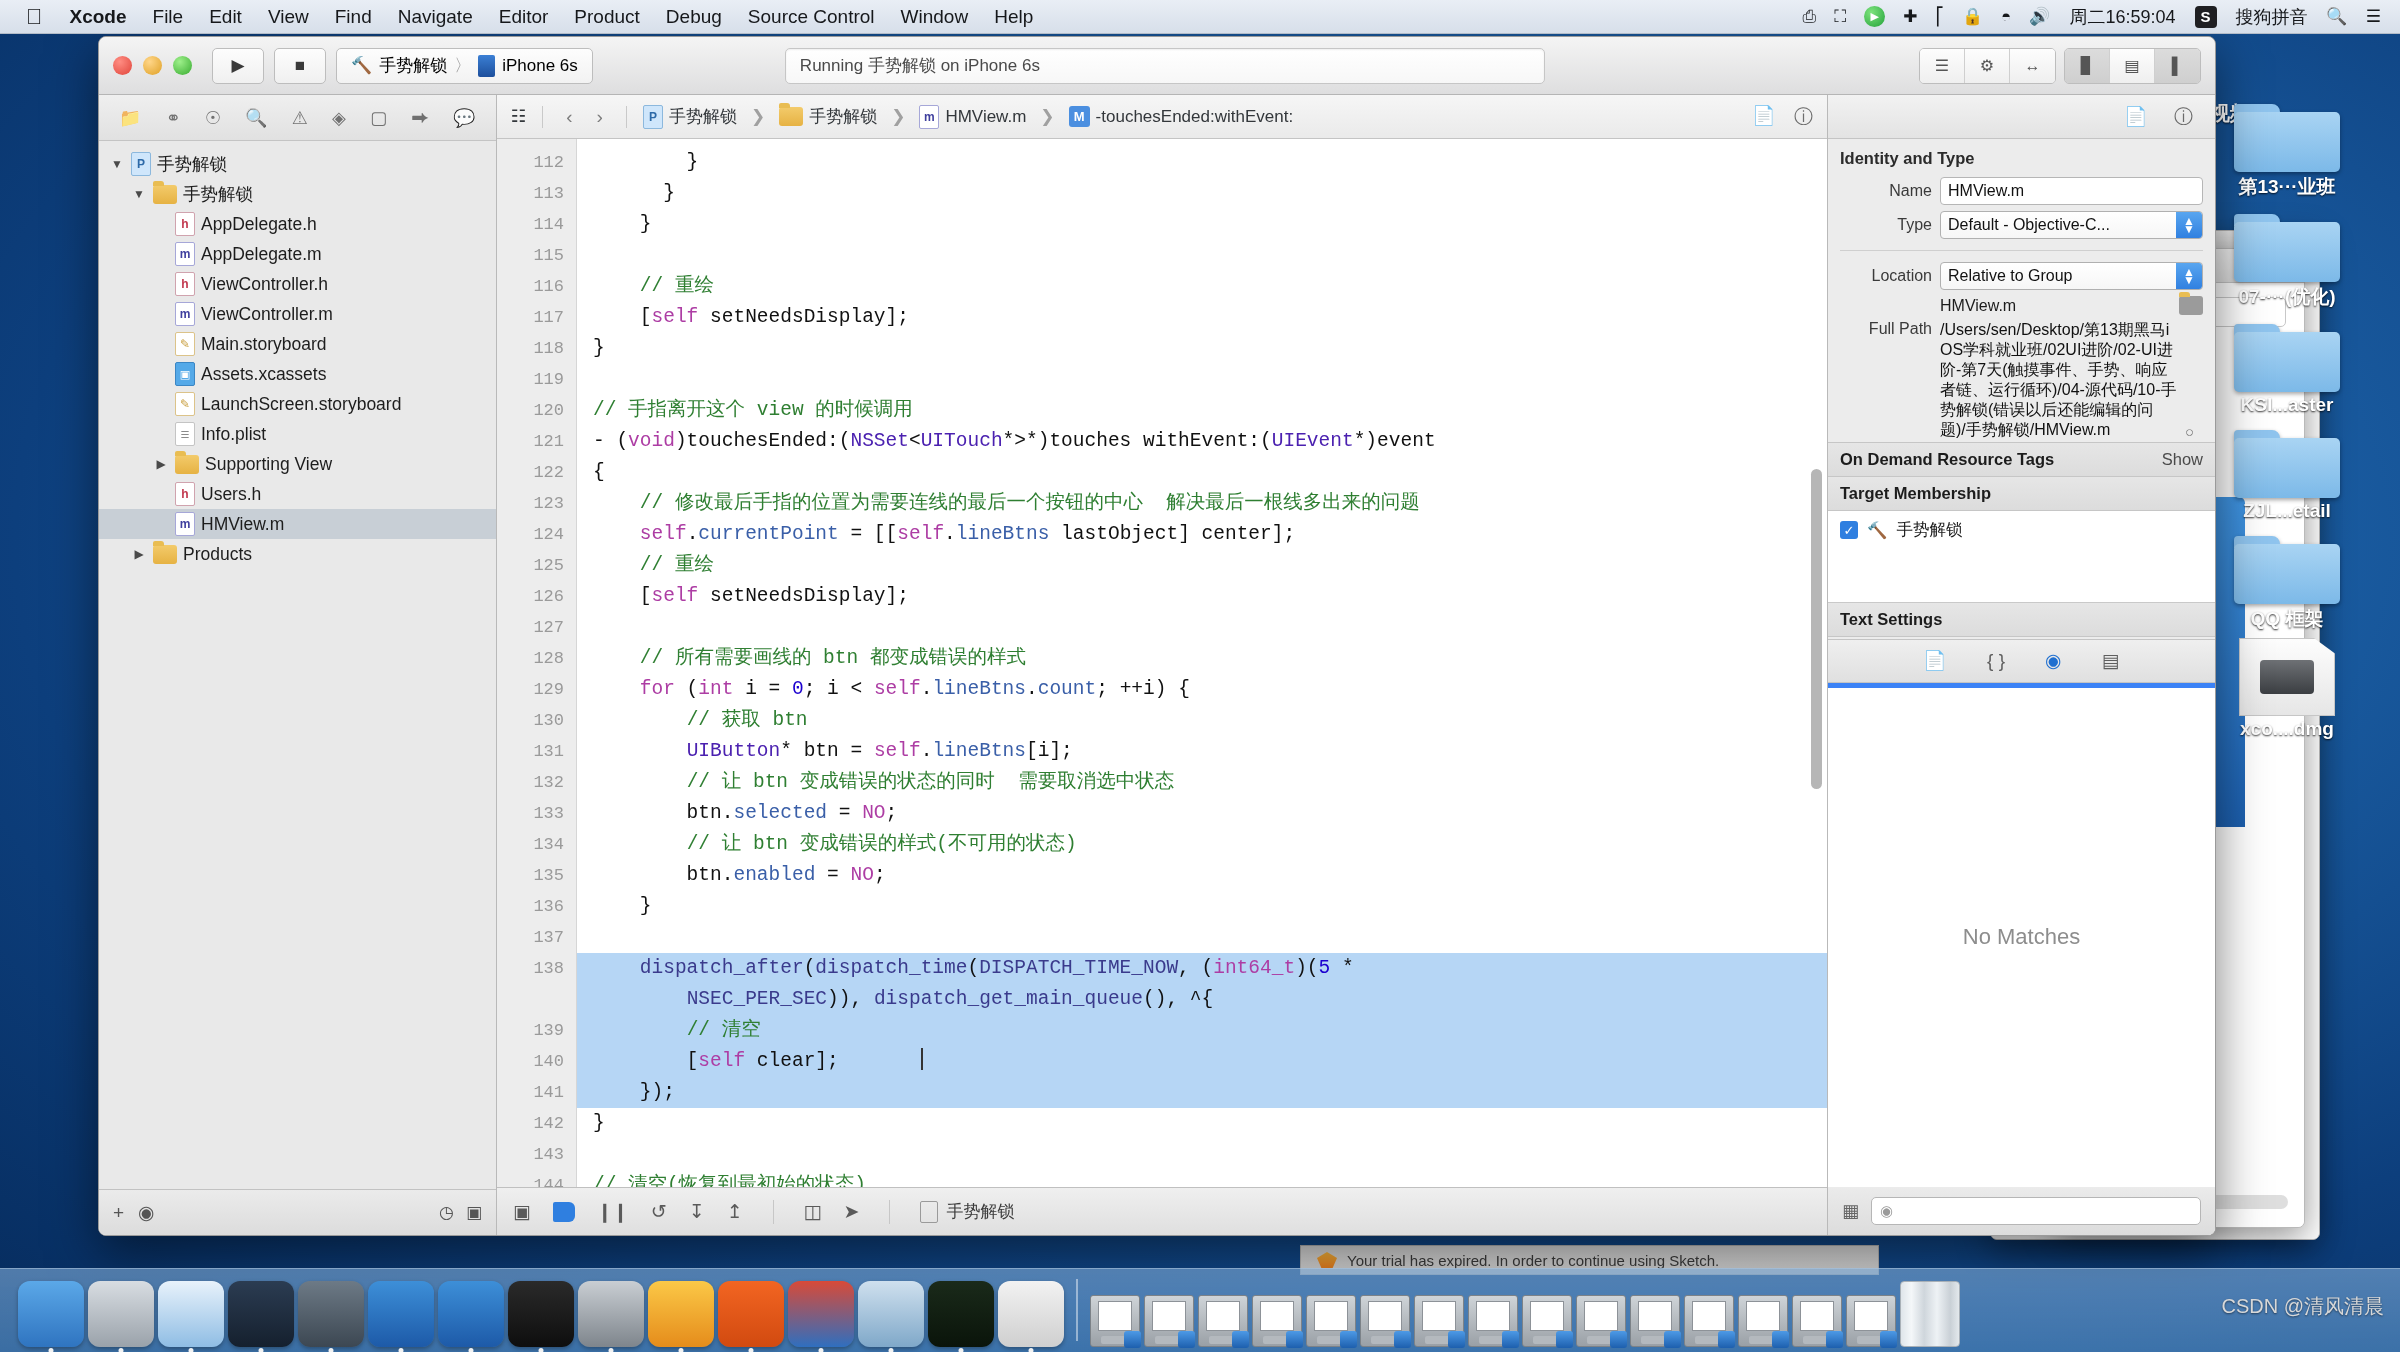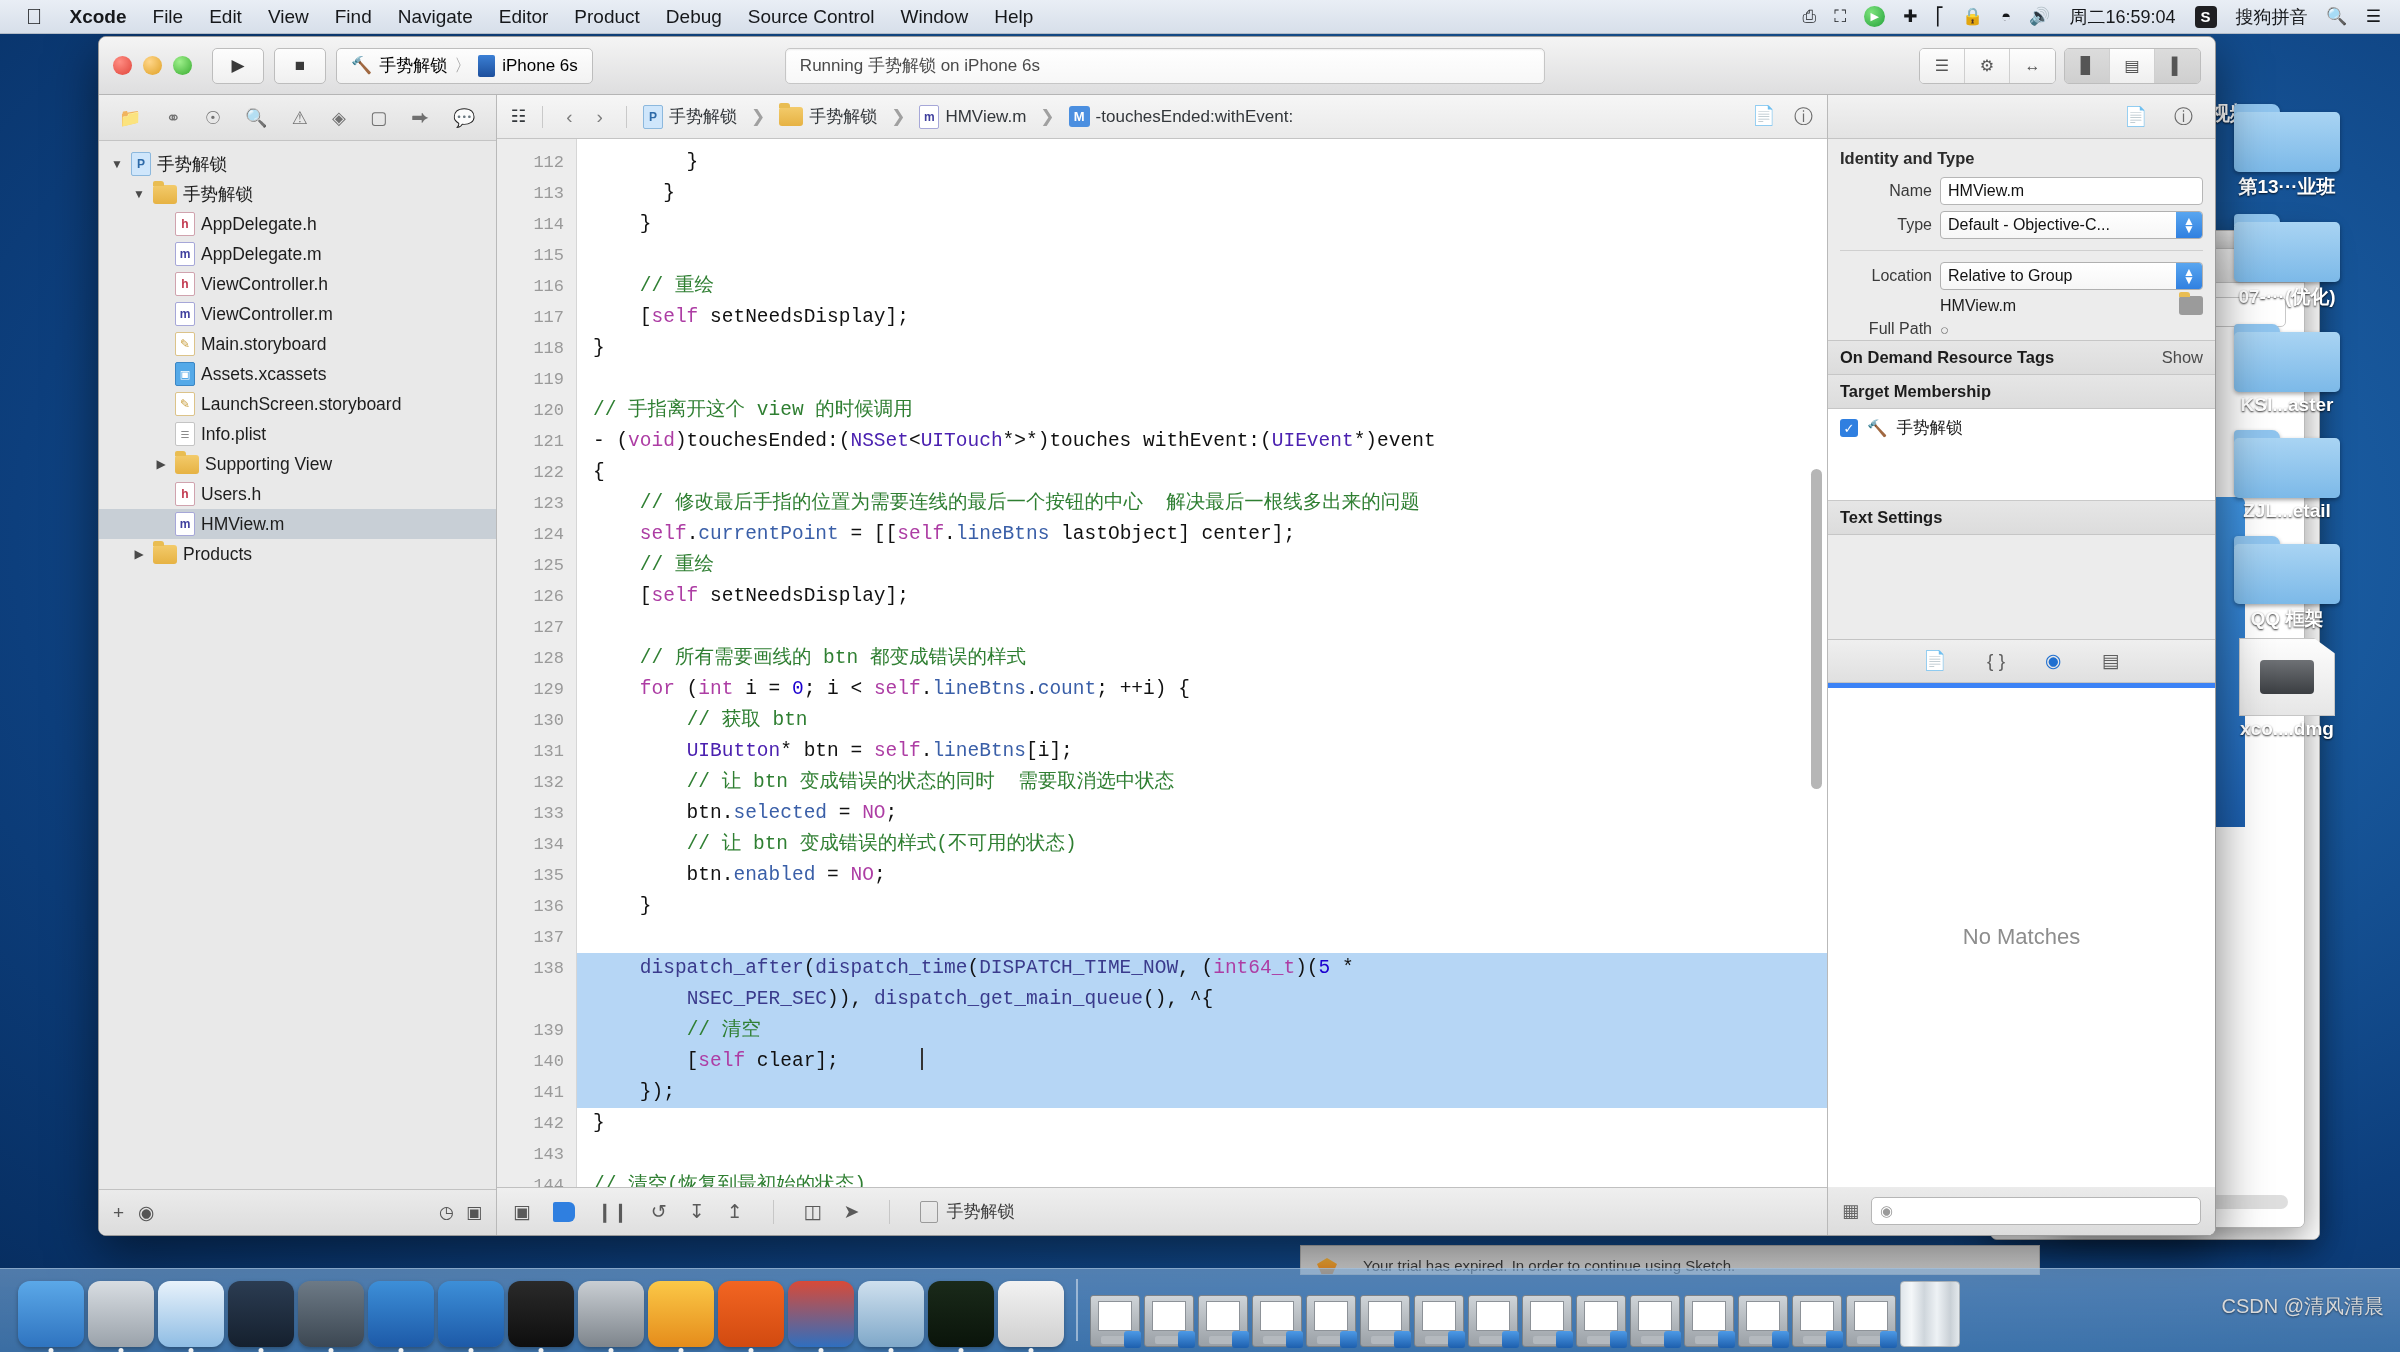--- a/index.html
+++ b/index.html
@@ -268,23 +268,23 @@
     height:48px;background:linear-gradient(#ebebeb,#dcdcdc);display:flex;align-items:center;
     padding:0 14px;gap:12px;
   }
   #insp-bottom .srch{
     flex:1;height:28px;background:#fff;border:1px solid #b6b6b6;border-radius:5px;
     display:flex;align-items:center;padding:0 8px;font-size:15px;color:#9a9a9a;gap:6px;
   }
 
   
   #sketchbar{
-    position:absolute;left:1300px;top:1245px;width:740px;height:30px;
+    position:absolute;left:1300px;top:1245px;width:579px;height:30px;
     background:linear-gradient(#d8d8d8,#c9c9c9);border:1px solid #b0b0b0;
-    display:flex;align-items:flex-end;gap:26px;padding:0 16px;font-size:15px;color:#3a3a3a;z-index:20;
+    display:flex;align-items:center;gap:10px;padding:0 16px;font-size:15px;color:#3a3a3a;z-index:20;
     overflow:hidden;
   }
   .sk-ico{width:20px;height:16px;background:linear-gradient(#f7b43a,#e07a1d);
     clip-path:polygon(50% 0,100% 38%,78% 100%,22% 100%,0 38%);}
 
   
   #dock{
     position:absolute;left:0;right:0;bottom:0;height:84px;
     background:linear-gradient(rgba(125,170,215,.62),rgba(78,135,190,.72));
     border-top:1px solid rgba(255,255,255,.38);
@@ -658,20 +658,21 @@
         </div>
 
         <div class="irow">
           <div class="ilbl"></div>
           <div style="flex:1;font-size:16px;">HMView.m</div>
           <div class="folderico" style="background:#9b9b9b;"></div>
         </div>
 
         <div class="ipath">
           <div class="ilbl">Full Path</div>
+          <div class="val">/Users/sen/Desktop/第13期黑马iOS学科就业班/02UI进阶/02-UI进阶-第7天(触摸事件、手势、响应者链、运行循环)/04-源代码/10-手势解锁(错误以后还能编辑的问题)/手势解锁/HMView.m</div>
           <div style="width:18px;color:#777;font-size:15px;align-self:flex-end;">○</div>
         </div>
 
         <div class="isec-band">
           <span>On Demand Resource Tags</span>
           <span class="show">Show</span>
         </div>
 
         <div class="isec-band" style="border-top:none;">
           <span>Target Membership</span>

